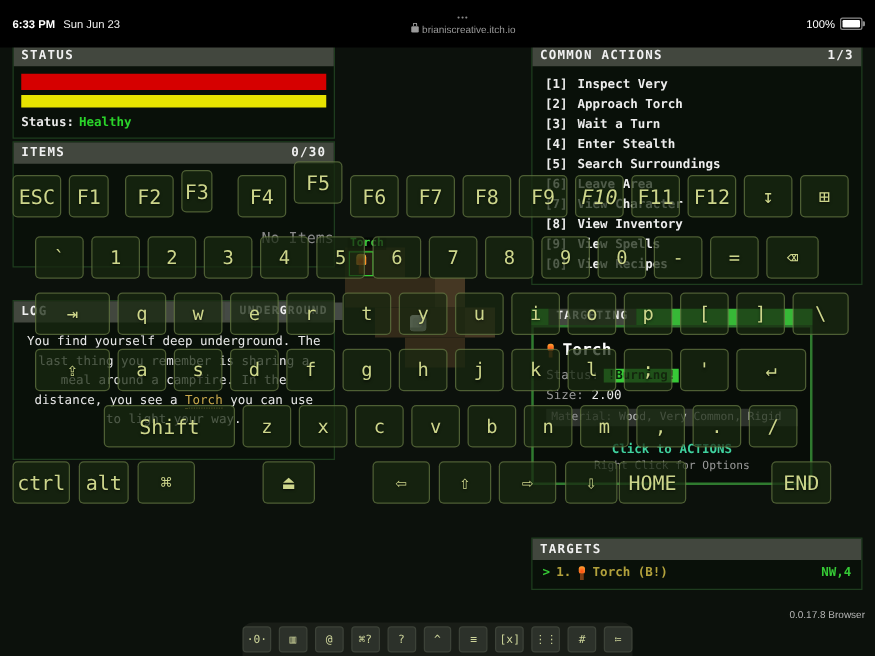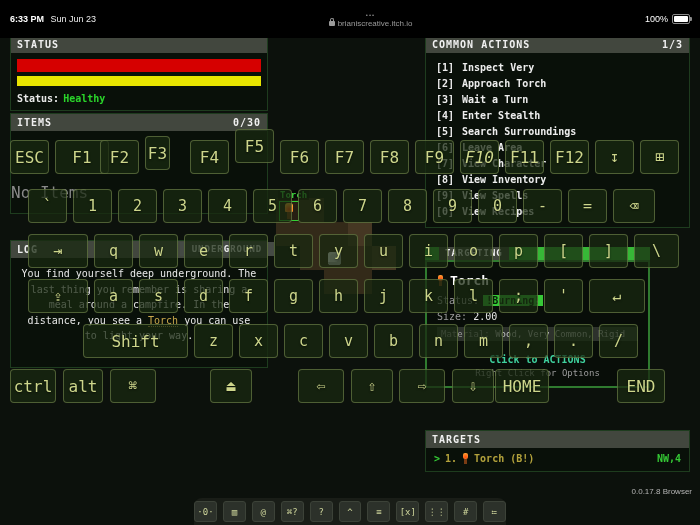--- a/index.html
+++ b/index.html
@@ -25,21 +25,21 @@
   
   .panel{position:absolute;background:rgba(10,16,10,.94);border:1px solid #1e3c1e;box-sizing:border-box;z-index:2;}
   .phead{background:#42473e;color:#f0f0f0;font-size:10px;font-weight:bold;letter-spacing:1px;
          padding:3px 6px;display:flex;justify-content:space-between;align-items:center;}
   .pbody{padding:6px;}
   .bar{width:100%;box-sizing:border-box;}
   .bar.health{height:13px;background:#d60000;}
   .bar.stamina{height:10px;background:#e8e400;margin-top:4px;}
   .status-line{margin-top:7px;font-size:10px;font-weight:bold;color:#e8e8e8;}
   .status-line .val{color:#2ad42a;margin-left:4px;}
-  .empty-text{color:#8a8a8a;font-size:16px;text-align:left;padding-top:52px;}
+  .empty-text{color:#8a8a8a;font-size:12px;text-align:right;padding-top:52px;}
   .log-body{padding:8px;font-size:10px;line-height:1.55;color:#e8e8e8;text-align:center;}
   .log-link{color:#c9a84c;border-bottom:1px dotted #c9a84c;}
   .action-row{display:flex;align-items:center;height:16px;font-size:10px;font-weight:bold;color:#ededed;
               padding:0 4px;cursor:pointer;}
   .action-row .akey{width:26px;}
   
   .tg{position:absolute;left:425px;top:247px;width:225px;z-index:2;box-sizing:border-box;}
   .tg-head{display:flex;height:13px;}
   .tg-block{width:14px;background:#37b837;}
   .tg-title{background:#42473e;color:#efefef;font-size:9px;font-weight:bold;letter-spacing:1px;
@@ -261,21 +261,21 @@
           <span class="t-name">Torch (B!)</span>
           <span class="t-pos">NW,4</span>
         </div>
       </div>
   </div>
 
   <div class="version">0.0.17.8 Browser</div>
 
   <div id="kb">
       <div class="key small" style="left: 10px; top: 140px; width: 39px;">ESC</div>
-      <div class="key small" style="left: 55px; top: 140px; width: 54px;">F1</div>
+      <div class="key small" style="left: 55px; top: 140px; width: 32px;">F1</div>
       <div class="key small" style="left: 100px; top: 140px; width: 39px;">F2</div>
       <div class="key small" style="left: 145px; top: 136px; width: 25px;">F3</div>
       <div class="key small" style="left: 190px; top: 140px; width: 39px;">F4</div>
       <div class="key small" style="left: 235px; top: 129px; width: 39px;">F5</div>
       <div class="key small" style="left: 280px; top: 140px; width: 39px;">F6</div>
       <div class="key small" style="left: 325px; top: 140px; width: 39px;">F7</div>
       <div class="key small" style="left: 370px; top: 140px; width: 39px;">F8</div>
       <div class="key small" style="left: 415px; top: 140px; width: 39px;">F9</div>
       <div class="key small" style="left: 460px; top: 140px; width: 39px; font-style: italic;">F10</div>
       <div class="key small" style="left: 505px; top: 140px; width: 39px;">F11</div>

